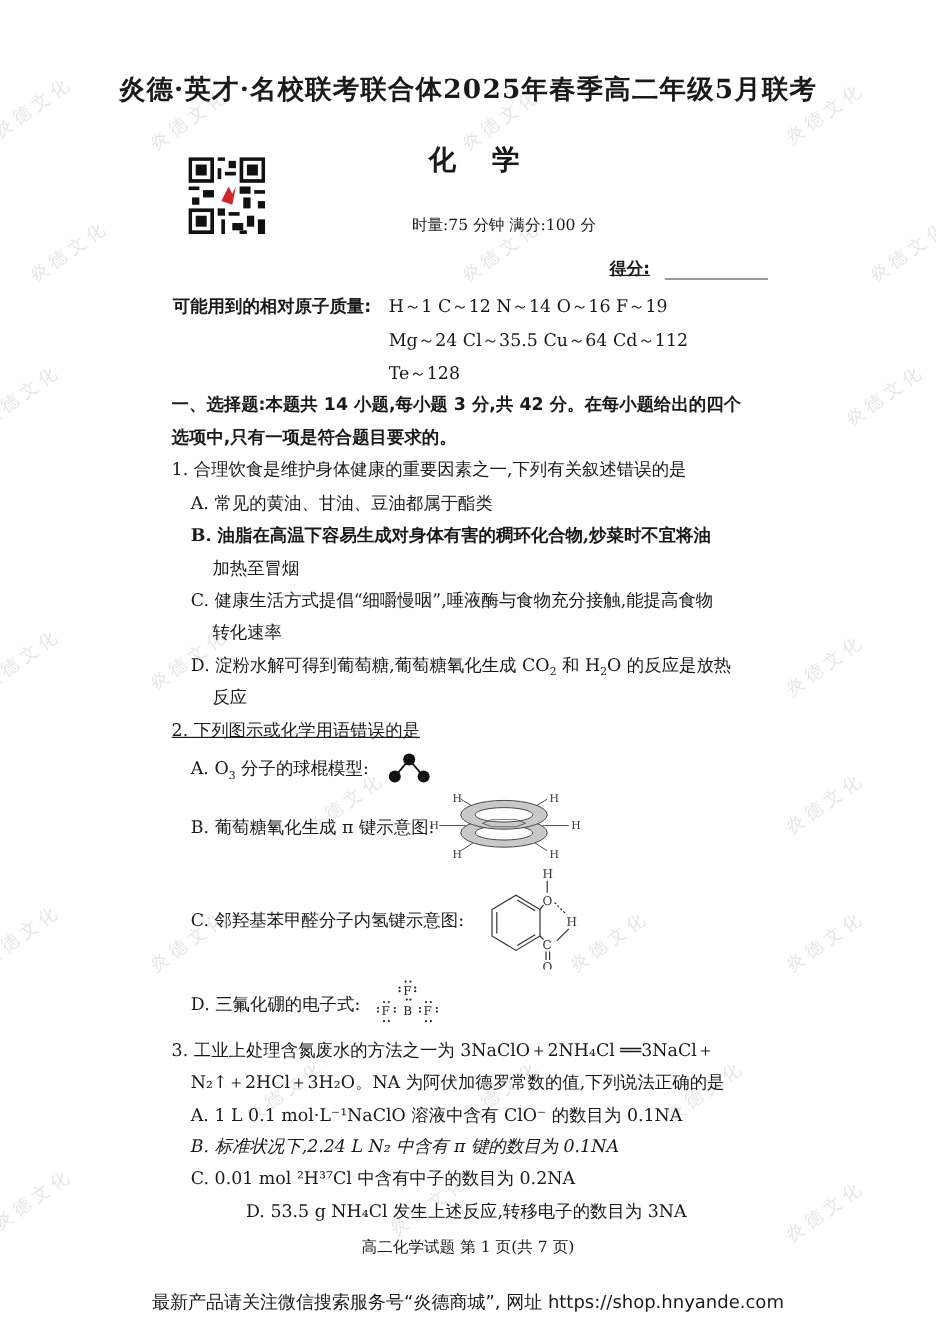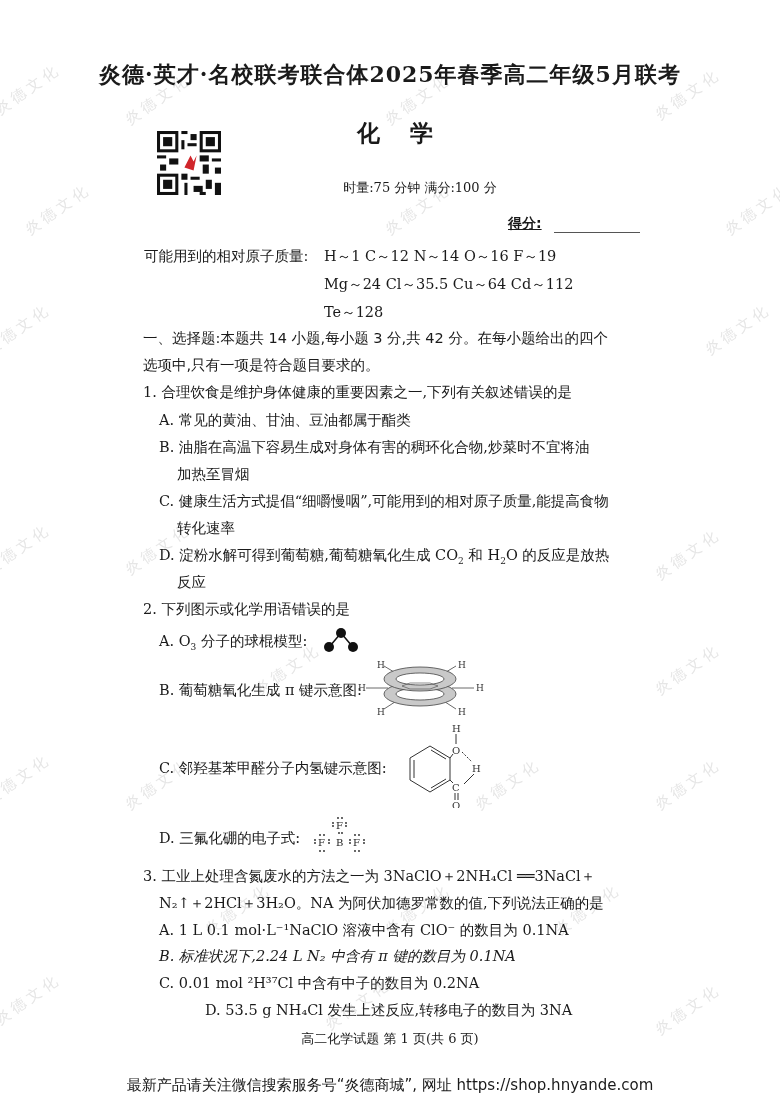--- a/index.html
+++ b/index.html
@@ -22,21 +22,21 @@
   .subject {
     left: 0; width: 780px; top: 118px; text-align: center;
     font-size: 23px; font-weight: bold; letter-spacing: 30px; padding-left: 20px;
     font-family: "DejaVu Sans", sans-serif;
   }
   .qr { left: 157px; top: 131px; width: 64px; height: 64px; }
   .timing { left: 0; width: 780px; top: 179px; text-align: center; font-size: 13px; padding-left: 30px; }
   .score { left: 508px; top: 215px; font-size: 14px; font-weight: bold; font-family: "DejaVu Sans", sans-serif; text-decoration: underline; }
   .score-line { left: 554px; top: 232px; width: 86px; border-bottom: 1px solid #555; }
   .line { position: absolute; font-size: 14.5px; white-space: nowrap; line-height: 20px; }
-  .bold { font-weight: normal; font-family: "DejaVu Sans", sans-serif; }
+  .bold { font-weight: bold; font-family: "DejaVu Sans", sans-serif; }
   sub, sup { font-size: 9px; line-height: 0; }
   .footer-page { left: 0; width: 780px; top: 1030px; text-align: center; font-size: 13px; }
   .footer-ad { left: 0; width: 780px; top: 1076px; text-align: center; font-size: 15px; font-family: "DejaVu Sans", sans-serif; }
   .fig { position: absolute; }
 </style>
 </head>
 <body>
 
 <div class="wm" style="left:-10px;top:80px;">炎德文化</div>
 <div class="wm" style="left:120px;top:90px;">炎德文化</div>
@@ -107,30 +107,30 @@
 <div class="line bold" style="left:144px;top:246px;">可能用到的相对原子质量:</div>
 <div class="line" style="left:324px;top:246px;">H～1   C～12   N～14   O～16   F～19</div>
 <div class="line" style="left:324px;top:274px;">Mg～24   Cl～35.5   Cu～64   Cd～112</div>
 <div class="line" style="left:324px;top:302px;">Te～128</div>
 
 <div class="line bold" style="left:143px;top:328px;font-size:14.5px;">一、选择题:本题共 14 小题,每小题 3 分,共 42 分。在每小题给出的四个</div>
 <div class="line bold" style="left:143px;top:355px;">选项中,只有一项是符合题目要求的。</div>
 
 <div class="line" style="left:143px;top:382px;">1. 合理饮食是维护身体健康的重要因素之一,下列有关叙述错误的是</div>
 <div class="line" style="left:159px;top:410px;">A. 常见的黄油、甘油、豆油都属于酯类</div>
-<div class="line" style="left:159px;top:437px;">B. 油脂在高温下容易生成对身体有害的稠环化合物,炒菜时不宜将油</div>
+<div class="line" style="left:159px;top:437px;font-weight:bold;">B. 油脂在高温下容易生成对身体有害的稠环化合物,炒菜时不宜将油</div>
 <div class="line" style="left:177px;top:464px;">加热至冒烟</div>
-<div class="line" style="left:159px;top:491px;">C. 健康生活方式提倡“细嚼慢咽”,可能用到的相对原子质量,能提高食物</div>
+<div class="line" style="left:159px;top:491px;">C. 健康生活方式提倡“细嚼慢咽”,唾液酶与食物充分接触,能提高食物</div>
 <div class="line" style="left:177px;top:518px;">转化速率</div>
 <div class="line" style="left:159px;top:545px;">
   <span>D. 淀粉水解可得到葡萄糖,葡萄糖氧化生成 CO</span><sub>2</sub><span> 和 H</span><sub>2</sub><span>O 的反应是放热</span>
 </div>
 <div class="line" style="left:177px;top:572px;">反应</div>
 
-<div class="line" style="left:143px;top:599px;">2. 下列图示或化学用语错误的是</div>
+<div class="line" style="left:143px;top:599px;text-decoration:underline;">2. 下列图示或化学用语错误的是</div>
 <div class="line" style="left:159px;top:631px;">
   <span>A. O</span><sub>3</sub><span> 分子的球棍模型:</span>
 </div>
 <svg class="fig" style="left:322px;top:626px;" width="38" height="28" viewBox="0 0 38 28">
   <line x1="19" y1="7" x2="8" y2="20" stroke="#111" stroke-width="1.5"></line>
   <line x1="19" y1="7" x2="30" y2="20" stroke="#111" stroke-width="1.5"></line>
   <circle cx="19" cy="7" r="5" fill="#111"></circle>
   <circle cx="7" cy="21" r="5" fill="#111"></circle>
   <circle cx="31" cy="21" r="5" fill="#111"></circle>
 </svg>
@@ -220,14 +220,14 @@
   </g>
 </svg>
 
 <div class="line" style="left:143px;top:866px;">3. 工业上处理含氮废水的方法之一为 3NaClO＋2NH₄Cl ══3NaCl＋</div>
 <div class="line" style="left:159px;top:893px;">N₂↑＋2HCl＋3H₂O。NA 为阿伏加德罗常数的值,下列说法正确的是</div>
 <div class="line" style="left:159px;top:920px;">A. 1 L 0.1 mol·L⁻¹NaClO 溶液中含有 ClO⁻ 的数目为 0.1NA</div>
 <div class="line" style="left:159px;top:946px;font-style:italic;">B. 标准状况下,2.24 L N₂ 中含有 π 键的数目为 0.1NA</div>
 <div class="line" style="left:159px;top:973px;">C. 0.01 mol ²H³⁷Cl 中含有中子的数目为 0.2NA</div>
 <div class="line" style="left:159px;top:1000px;margin-left:46px;">D. 53.5 g NH₄Cl 发生上述反应,转移电子的数目为 3NA</div>
 
-<div class="abs footer-page">高二化学试题  第 1 页(共 6 页)</div>
+<div class="abs footer-page">高二化学试题  第 1 页(共 7 页)</div>
 <div class="abs footer-ad">最新产品请关注微信搜索服务号“炎德商城”, 网址 https://shop.hnyande.com</div>
 
 </body></html>

